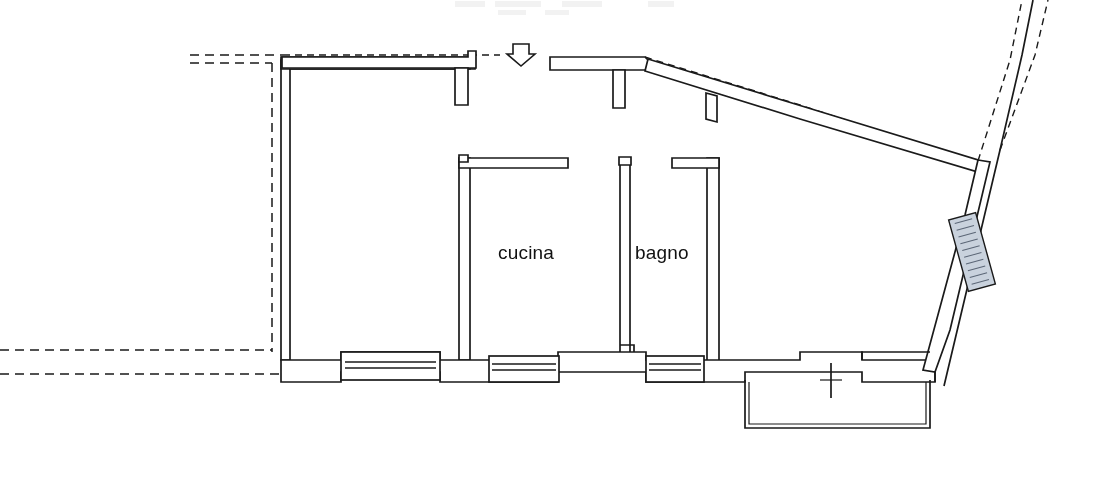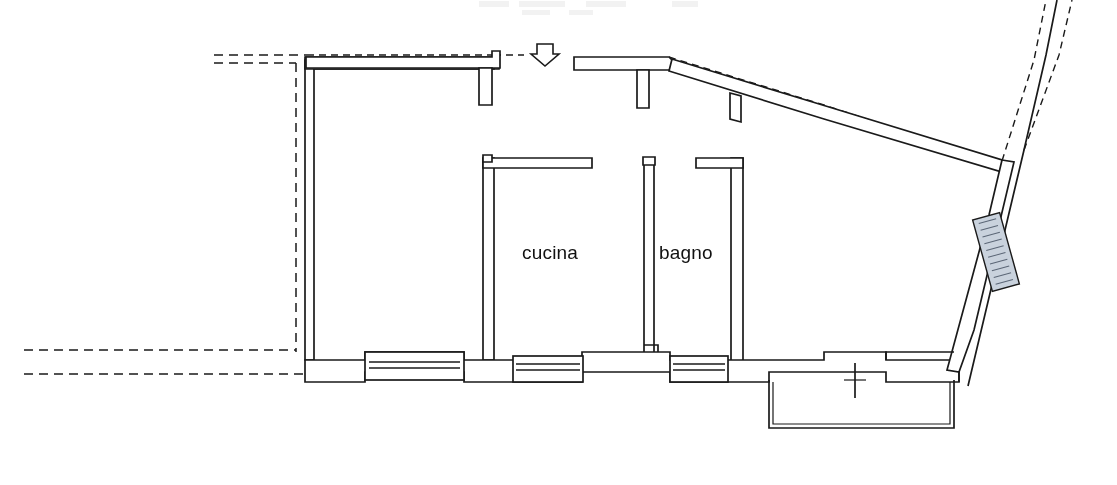--- a/index.html
+++ b/index.html
@@ -11,21 +11,20 @@
     width: 1117px;
     height: 485px;
     overflow: hidden;
     font-family: "Liberation Sans", sans-serif;
   }
   #plan-root {
     position: relative;
     width: 910px;
     height: 485px;
     background: #ffffff;
-    padding-left: 24px;
   }
   svg.plan-svg {
     display: block;
     width: 1117px;
     height: 485px;
   }
   .wall-fill {
     fill: #ffffff;
     stroke: #1a1a1a;
     stroke-width: 1.7;

